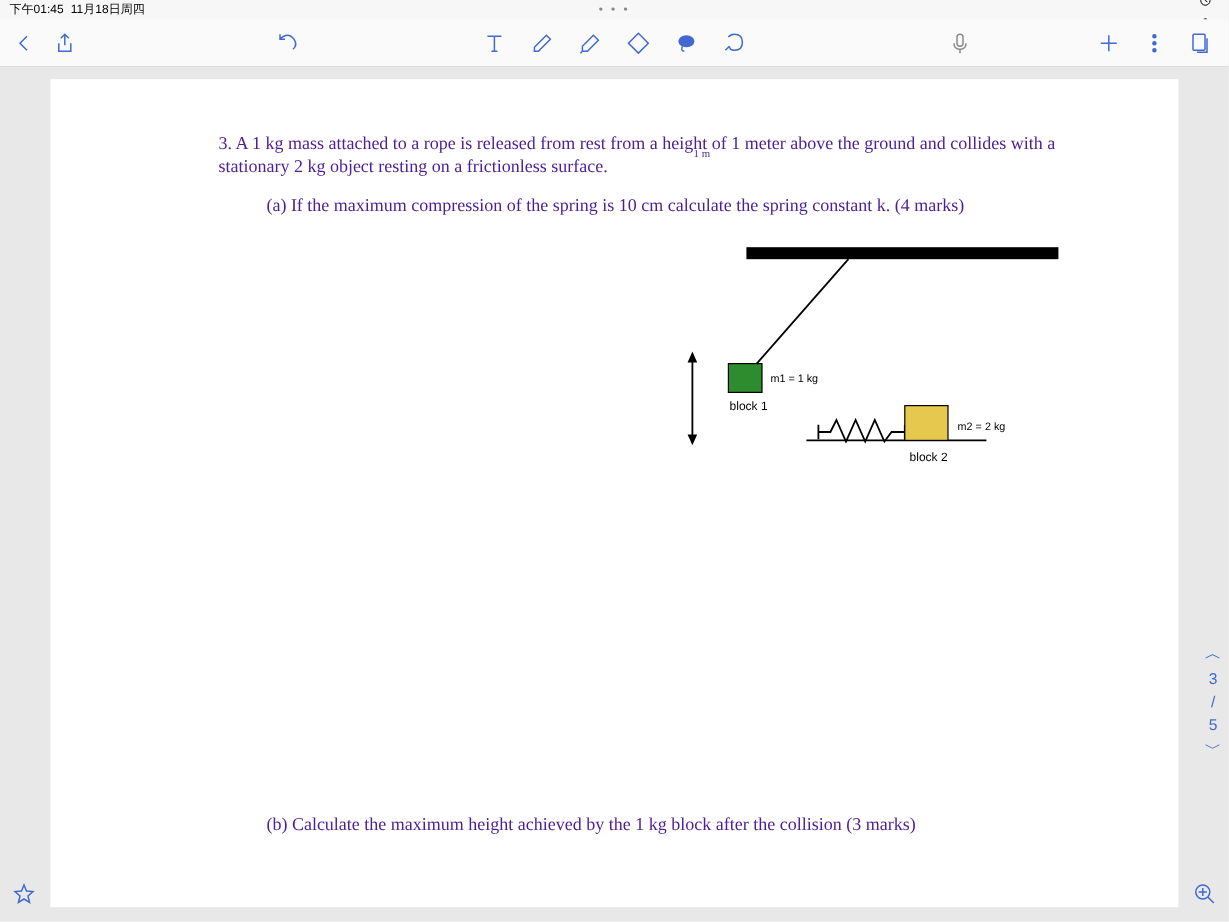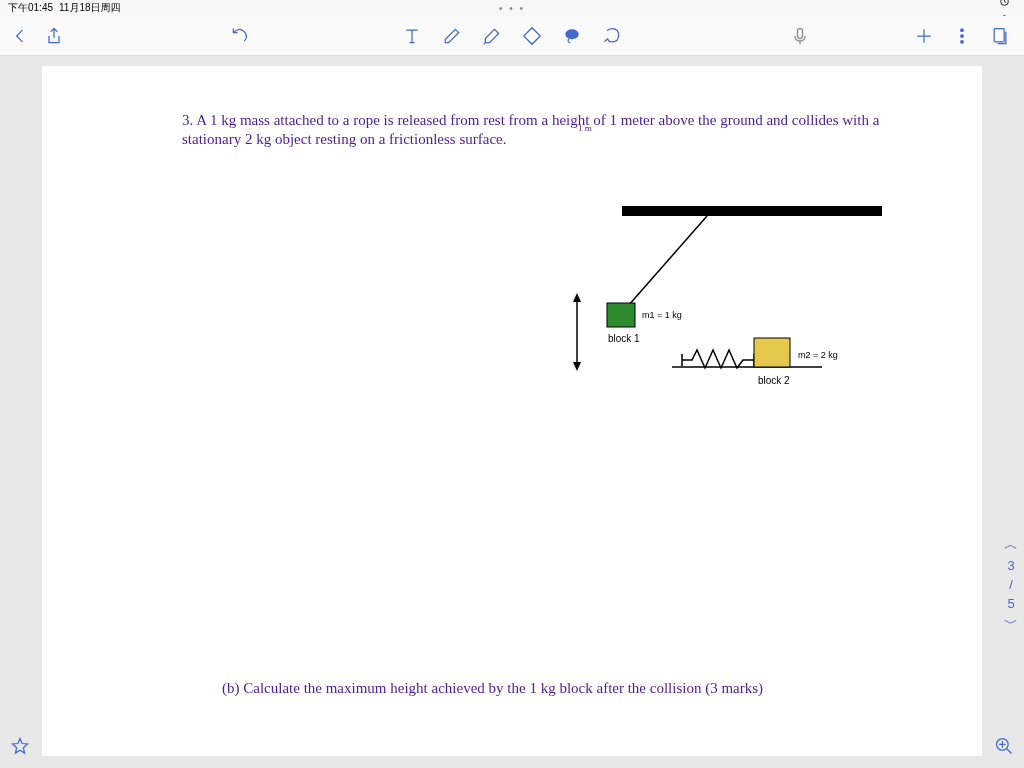--- a/index.html
+++ b/index.html
@@ -146,20 +146,21 @@
           <path d="M9 21 L19 21 L19 7"></path>
         </svg>
       </span>
   </div>
 </div>
 
 <div class="content-area">
   <div class="page">
     <div class="q-main">3.  A 1 kg mass attached to a rope is released from rest from a height of 1 meter above the ground and collides with a stationary 2 kg object resting on a frictionless surface.</div>
     <div class="onem">1 m</div>
+    <div class="q-a">(a) If the maximum compression of the spring is 10 cm calculate the spring constant k. (4 marks)</div>
     <div class="q-b">(b) Calculate the maximum height achieved by the 1 kg block after the collision (3 marks)</div>
 
     <div class="diagram">
       <svg width="370" height="210" viewBox="0 0 370 210">
 
         <rect x="100" y="10" width="260" height="10" fill="#000"></rect>
 
         <line x1="185" y1="20" x2="106" y2="110" stroke="#000" stroke-width="1.5"></line>
 
         <rect x="85" y="107" width="28" height="24" fill="#2e8b2e" stroke="#000" stroke-width="1"></rect>

